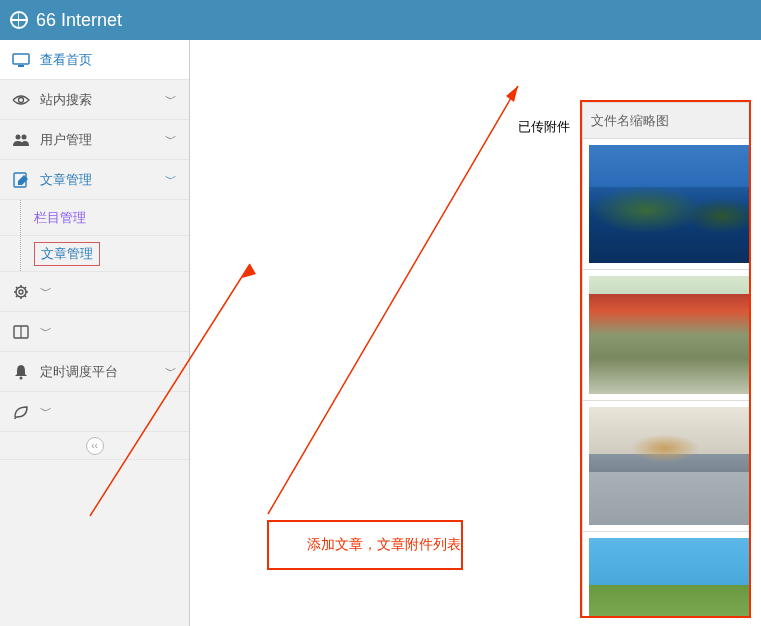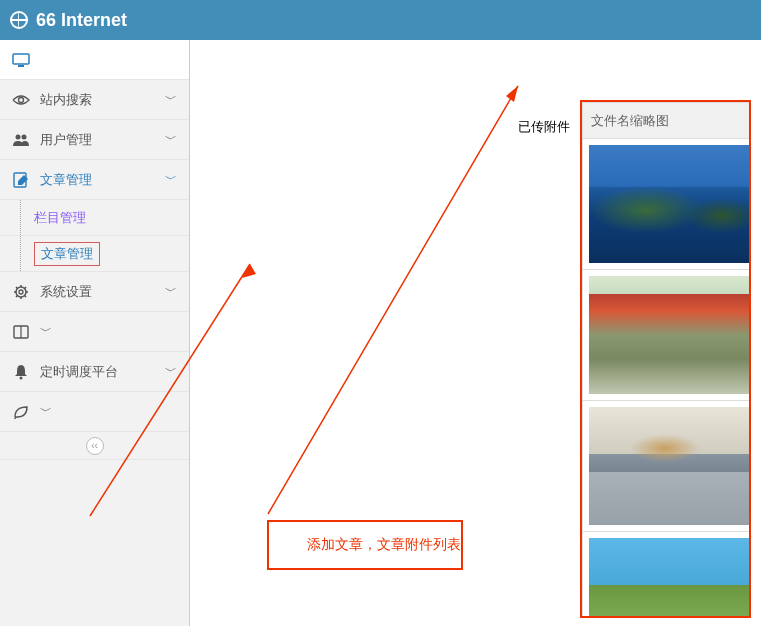--- a/index.html
+++ b/index.html
@@ -1,21 +1,21 @@
 <!DOCTYPE html>
 <html><head>
 <meta charset="utf-8">
 <style>
 *{margin:0;padding:0;box-sizing:border-box}
 body{font-family:"Microsoft YaHei",Arial,sans-serif;font-size:13px;color:#555;background:#fff;width:761px;height:626px;overflow:hidden;position:relative}
 .topbar{height:40px;background:#438eb9;color:#fff;display:flex;align-items:center;padding-left:10px}
 .topbar .globe{width:18px;height:18px;border:2px solid #fff;border-radius:50%;position:relative;margin-right:8px}
 .topbar .globe::before{content:"";position:absolute;left:50%;top:-2px;bottom:-2px;width:2px;background:transparent;border-left:2px solid #fff;border-radius:50%;transform:translateX(-50%) scaleX(.5)}
 .topbar .globe::after{content:"";position:absolute;top:50%;left:-2px;right:-2px;height:2px;background:#fff;transform:translateY(-50%)}
-.topbar .brand{font-size:18px;font-weight:700}
+.topbar .brand{font-size:18px;font-weight:400}
 .sidebar{position:absolute;left:0;top:40px;bottom:0;width:190px;background:#f2f2f2;border-right:1px solid #ccc}
 .nav-item{height:40px;display:flex;align-items:center;padding:0 12px;border-bottom:1px solid #e5e5e5;cursor:pointer;color:#555;position:relative}
 .nav-item.active{color:#2b7dbc;background:#fff}
 .nav-item.active::after{content:"";position:absolute;right:-12px;top:50%;transform:translateY(-50%);border:10px solid transparent;border-right-color:#2b7dbc}
 .nav-item.open{color:#2b7dbc}
 .nav-item .ico{width:18px;height:18px;margin-right:10px;display:flex;align-items:center;justify-content:center}
 .nav-item .lbl{flex:1}
 .nav-item .chev{font-size:12px;color:#666}
 .nav-item.open .chev{color:#2b7dbc}
 .sub-item{height:36px;display:flex;align-items:center;padding-left:34px;border-bottom:1px solid #e5e5e5;cursor:pointer;color:#8b5cf6;font-size:13px;position:relative}
@@ -51,20 +51,21 @@
 </div>
 
 <div class="sidebar">
   <div class="nav-item active">
     <span class="ico">
         <svg width="18" height="14" viewBox="0 0 18 14">
           <rect x="1" y="1" width="16" height="10" rx="1" fill="none" stroke="#2b7dbc" stroke-width="1.5"></rect>
           <rect x="6" y="12" width="6" height="2" fill="#2b7dbc"></rect>
         </svg>
       </span>
+    <span class="lbl">查看首页</span>
   </div>
   <div class="nav-item">
     <span class="ico">
         <svg width="18" height="12" viewBox="0 0 18 12">
           <path d="M1 6 Q9 -2 17 6 Q9 14 1 6" fill="none" stroke="#555" stroke-width="1.3"></path>
           <circle cx="9" cy="6" r="2.5" fill="none" stroke="#555" stroke-width="1.3"></circle>
         </svg>
       </span>
     <span class="lbl">站内搜索</span>
     <span class="chev">﹀</span>
@@ -98,21 +99,20 @@
     <span class="slbl">文章管理</span>
   </div>
   <div class="nav-item">
     <span class="ico">
         <svg width="16" height="16" viewBox="0 0 16 16">
           <circle cx="8" cy="8" r="5" fill="none" stroke="#555" stroke-width="1.5"></circle>
           <circle cx="8" cy="8" r="2" fill="none" stroke="#555" stroke-width="1.3"></circle>
           <path d="M8 1v2M8 13v2M1 8h2M13 8h2M3 3l1.4 1.4M11.6 11.6L13 13M3 13l1.4-1.4M11.6 4.4L13 3" stroke="#555" stroke-width="1.5"></path>
         </svg>
       </span>
-    <span class="lbl">系统设置</span>
     <span class="chev">﹀</span>
   </div>
   <div class="nav-item">
     <span class="ico">
         <svg width="16" height="14" viewBox="0 0 16 14">
           <rect x="1" y="1" width="14" height="12" rx="1" fill="none" stroke="#555" stroke-width="1.4"></rect>
           <line x1="8" y1="1" x2="8" y2="13" stroke="#555" stroke-width="1.2"></line>
         </svg>
       </span>
     <span class="chev">﹀</span>

